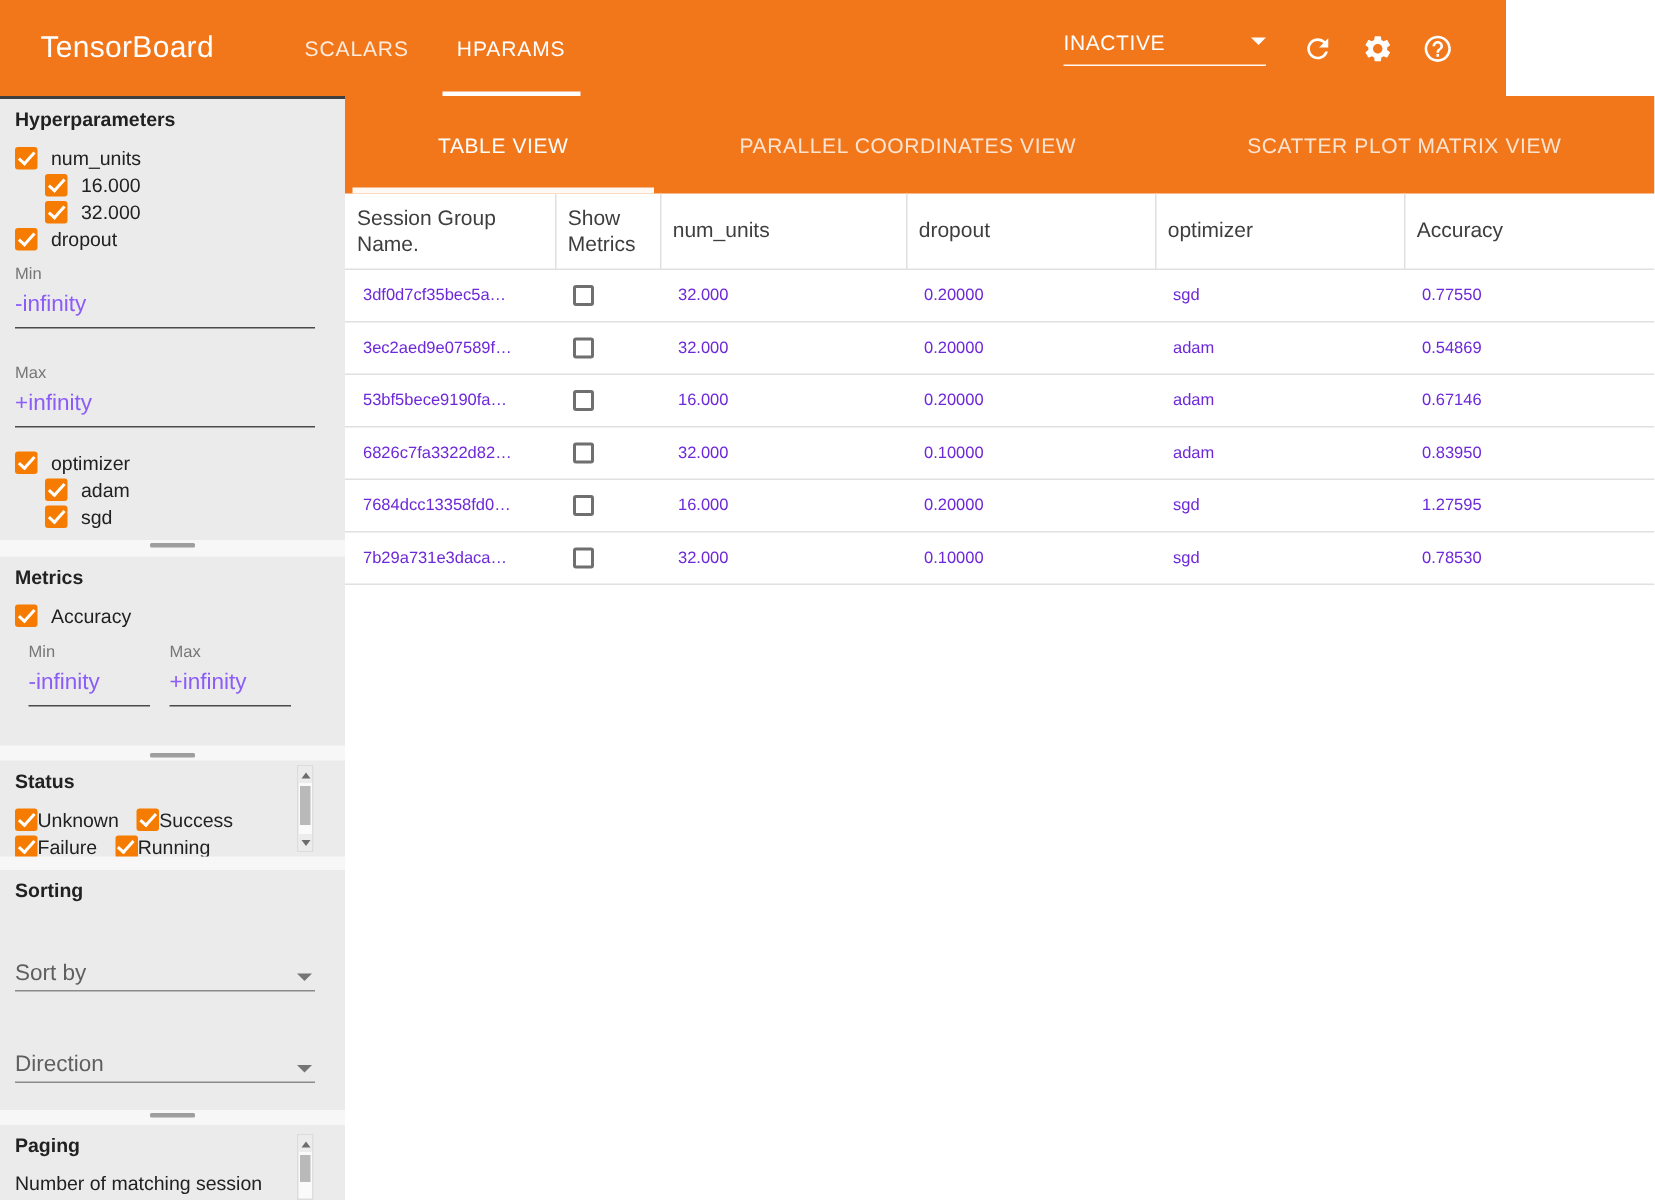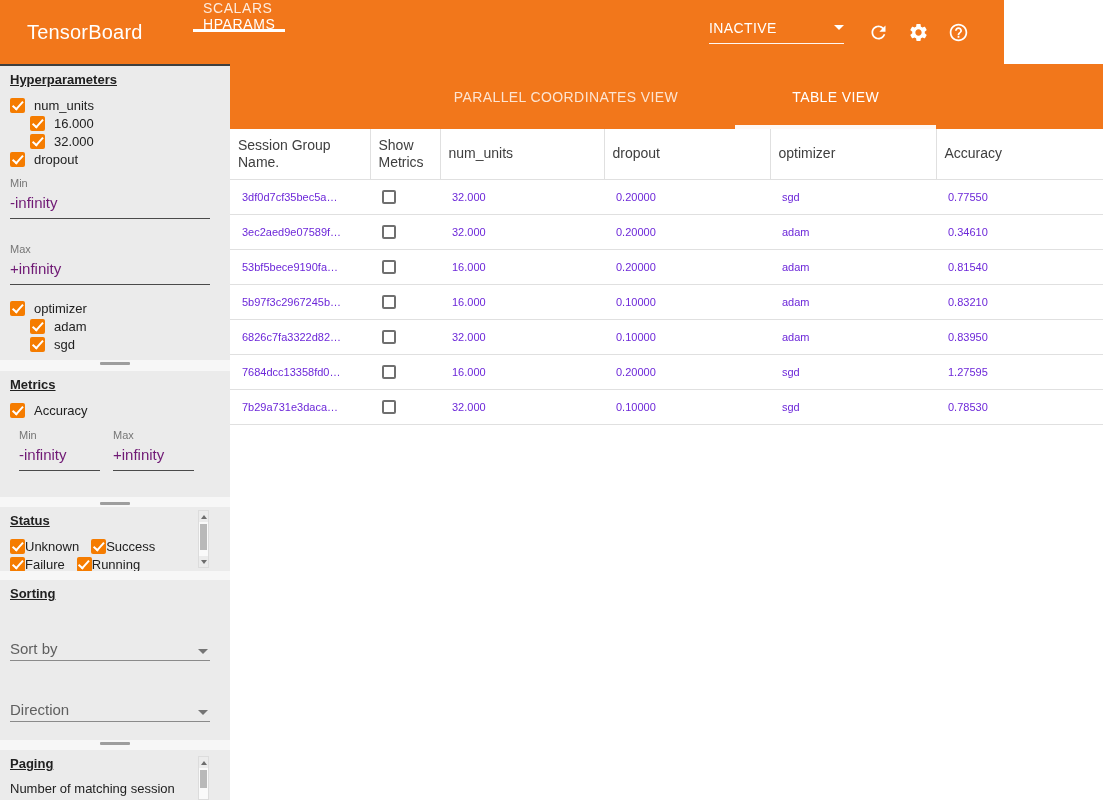--- a/index.html
+++ b/index.html
@@ -2,50 +2,50 @@
 <html><head>
 <meta charset="utf-8">
 <style>
   * { box-sizing: border-box; margin: 0; padding: 0; font-family: "Liberation Sans", sans-serif; }
   html, body { width: 1103px; height: 800px; overflow: hidden; background: #fff; position: relative; }
 
   
   .topbar { position: absolute; top: 0; left: 0; width: 1004px; height: 64px;
             background: #f2771b; color: #fff; display: flex; align-items: center; z-index: 5; }
   .tb-title { font-size: 20px; font-weight: 500; margin-left: 27px; width: 140px; letter-spacing: .2px; }
-  .tb-tabs { display: flex; margin-left: 20px; height: 64px; flex-direction: column; }
+  .tb-tabs { display: flex; margin-left: 20px; height: 64px; }
   .tb-tab { padding: 0 16px; display: flex; align-items: center; font-size: 14px; letter-spacing: .6px;
             color: rgba(255,255,255,.85); cursor: pointer; position: relative; text-transform: uppercase; }
   .tb-tab.active { color: #fff; }
   .tb-tab.active::after { content: ""; position: absolute; left: 6px; right: 6px; bottom: 0; height: 3px; background: #fff; }
   .tb-right { margin-left: auto; display: flex; align-items: center; padding-right: 26px; }
   .reload-select { width: 135px; display: flex; align-items: center; justify-content: space-between;
                    border-bottom: 1px solid rgba(255,255,255,.95); padding-bottom: 7px; font-size: 14px;
                    letter-spacing: .4px; margin-right: 14px; cursor: pointer; margin-left: 32px; }
   .arrow-down-white { width: 0; height: 0; border-left: 5px solid transparent; border-right: 5px solid transparent;
                       border-top: 5px solid #fff; margin-bottom: 2px; }
   .icon-btn { width: 40px; height: 40px; display: flex; align-items: center; justify-content: center; cursor: pointer; }
   .icon-btn svg { width: 21px; height: 21px; fill: #fff; }
 
   
   .sidebar { position: absolute; top: 64px; left: 0; width: 230px; height: 736px;
              background: #f7f7f7; border-top: 2px solid #3f3f3f; overflow: hidden; }
   .pane { position: absolute; left: 0; width: 230px; background: #ebebeb; padding: 6px 20px 0 10px; overflow: hidden; }
-  .sec-title { font-size: 13px; font-weight: bold; text-decoration: underline; color: #212121; margin-bottom: 9px; }
+  .sec-title { font-size: 13px; font-weight: bold; color: #212121; margin-bottom: 9px; }
   .cb-row { display: flex; align-items: center; height: 18px; font-size: 13px; color: #212121; }
   .cb-row .lbl { margin-left: 9px; }
   .indent { margin-left: 20px; }
   .cb { width: 15px; height: 15px; background: #f57c00; border-radius: 2px; position: relative; cursor: pointer; flex: none; }
   .cb::after { content: ""; position: absolute; left: 4.5px; top: 1.5px; width: 4px; height: 8.5px;
                border: solid #fff; border-width: 0 2px 2px 0; transform: rotate(42deg); }
   .fld { margin-top: 9px; }
   .fld--max { margin-top: 24px; }
   .fld-label { font-size: 11px; color: #767676; height: 15px; }
   .fld-input { display: block; width: 100%; border: none; border-bottom: 1px solid #4a4a4a; background: transparent;
-               font-size: 15px; color: #701a75; padding: 2px 0 7px; outline: none; }
+               font-size: 15px; color: #8b5cf6; padding: 2px 0 7px; outline: none; }
   .opt-top { margin-top: 14px; }
   .minmax { display: flex; gap: 13px; margin: 10px 0 0 9px; }
   .minmax .fld { margin-top: 0; width: 81px; }
   .status-items { display: flex; flex-wrap: wrap; width: 190px; margin-top: 5px; }
   .status-item { display: flex; align-items: center; height: 18px; margin-right: 12px; font-size: 13px; color: #212121; }
   .sel { position: relative; border-bottom: 1px solid #8a8a8a; padding-bottom: 3px; font-size: 15px;
          color: #5f5f5f; cursor: pointer; }
   .sel-1 { margin-top: 39px; }
   .sel-2 { margin-top: 40px; }
   .arrow-down-gray { position: absolute; right: 2px; bottom: 6px; width: 0; height: 0;
@@ -232,22 +232,23 @@
       <div class="sb-track">
           <div class="sb-thumb" style="height:18px"></div>
         </div>
     </div>
   </div>
 
 </div>
 
 <div class="main">
   <div class="view-tabs">
+    <div class="view-tab active">TABLE VIEW</div>
     <div class="view-tab">PARALLEL COORDINATES VIEW</div>
-    <div class="view-tab active">TABLE VIEW</div>
+    <div class="view-tab">SCATTER PLOT MATRIX VIEW</div>
   </div>
 
   <table>
     <colgroup>
       <col style="width:140px">
         <col style="width:70px">
         <col style="width:164px">
       <col style="width:166px">
         <col style="width:166px">
         <col>
@@ -271,40 +272,32 @@
     <td>sgd</td>
     <td>0.77550</td>
   </tr>
 
   <tr>
     <td>3ec2aed9e07589f…</td>
     <td><span class="cb-empty"></span></td>
     <td>32.000</td>
     <td>0.20000</td>
     <td>adam</td>
-    <td>0.34610</td>
+    <td>0.54869</td>
   </tr>
 
   <tr>
     <td>53bf5bece9190fa…</td>
     <td><span class="cb-empty"></span></td>
     <td>16.000</td>
     <td>0.20000</td>
     <td>adam</td>
-    <td>0.81540</td>
-  </tr>
-
-  <tr>
-    <td>5b97f3c2967245b…</td>
-    <td><span class="cb-empty"></span></td>
-    <td>16.000</td>
-    <td>0.10000</td>
-    <td>adam</td>
-    <td>0.83210</td>
-  </tr>
+    <td>0.67146</td>
+  </tr>
+
 
   <tr>
     <td>6826c7fa3322d82…</td>
     <td><span class="cb-empty"></span></td>
     <td>32.000</td>
     <td>0.10000</td>
     <td>adam</td>
     <td>0.83950</td>
   </tr>
 

